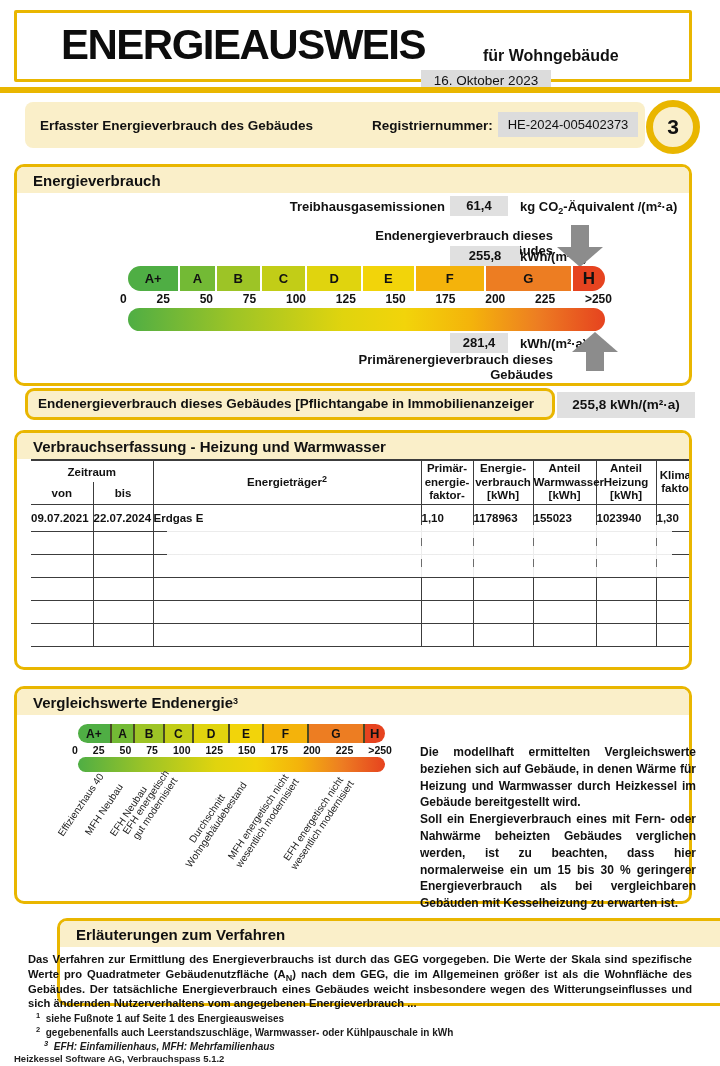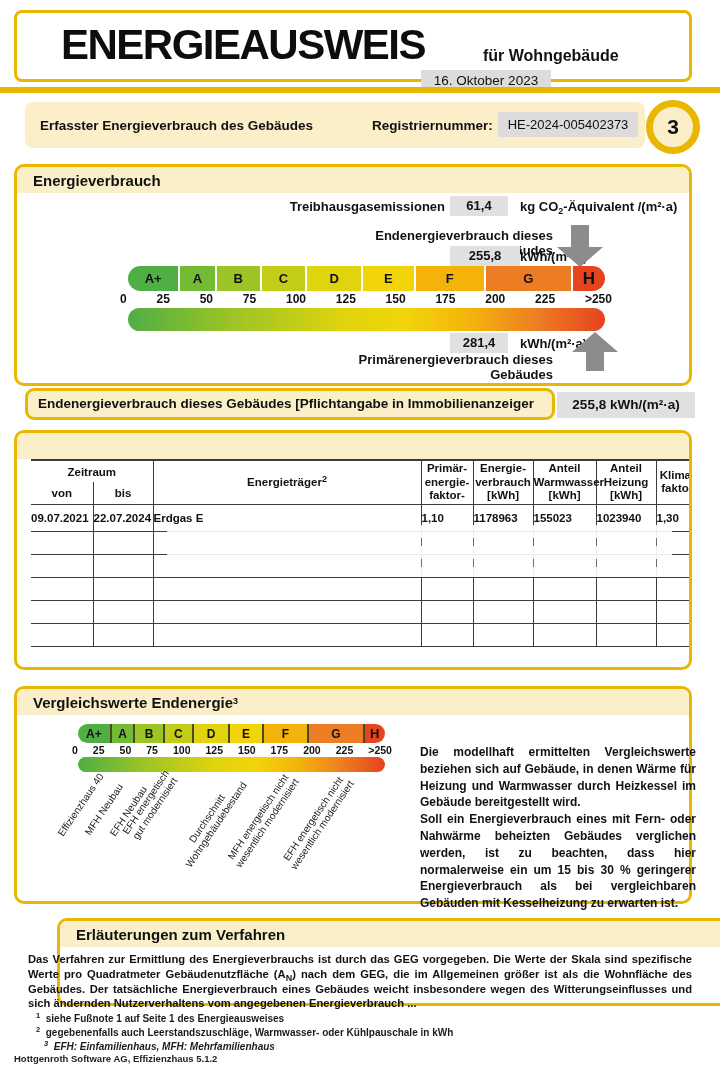--- a/index.html
+++ b/index.html
@@ -1,21 +1,21 @@
 <!DOCTYPE html>
 <html><head>
 <meta charset="utf-8">
 <style>
   * { margin:0; padding:0; box-sizing:border-box; }
   body { background:#fff; font-family:"Liberation Sans", sans-serif; }
   .page { position:relative; width:720px; height:1066px; background:#fff; overflow:hidden; color:#111; }
   .abs { position:absolute; }
 
   
-  .header-box { left:14px; top:10px; width:678px; height:72px; border:3px solid #E9B600; border-radius:8px; background:#fff; }
+  .header-box { left:14px; top:10px; width:678px; height:72px; border:3px solid #E9B600; border-radius:2px; background:#fff; }
   .main-title { left:44px; top:8px; font-size:42px; font-weight:bold; letter-spacing:-1.5px; color:#0d0d0d; }
   .title-for { left:466px; top:34px; font-size:16px; font-weight:bold; }
   .law-line { left:44px; top:61px; font-size:13px; color:#1c1c1c; }
   .law-sup { position:relative; top:-5px; font-size:9px; margin-left:3px; }
   .date-box { left:404px; top:57px; width:130px; height:22px; background:#DCDCDC; font-size:13.5px; text-align:center; line-height:22px; }
   .header-rule { left:0; top:87px; width:720px; height:6px; background:#E9B600; }
 
   
   .banner { left:25px; top:102px; width:620px; height:46px; background:#FAEFC9; border-radius:8px; }
   .banner-label { left:40px; top:118px; font-size:13.5px; font-weight:bold; }
@@ -149,20 +149,21 @@
 
   <div class="abs arr-head-up" style="left:572px; top:332px;"></div>
   <div class="abs arr-stem" style="left:586px; top:352px; width:18px; height:19px;"></div>
 
   <div class="abs mand-pill"></div>
   <div class="abs mand-label">Endenergieverbrauch dieses Gebäudes  [Pflichtangabe in Immobilienanzeiger</div>
   <div class="abs mand-value">255,8 kWh/(m²·a)</div>
 
   <div class="abs sec" style="left:14px; top:430px; width:678px; height:240px;">
     <div class="sec-strip"></div>
+    <div class="sec-title">Verbrauchserfassung - Heizung und Warmwasser</div>
 
     <table class="consum">
       <colgroup>
         <col style="width:62px">
           <col style="width:60px">
           <col style="width:268px">
           <col style="width:52px">
         <col style="width:60px">
           <col style="width:63px">
           <col style="width:60px">
@@ -317,15 +318,15 @@
   <div class="abs fnote" style="left:36px; top:1013px;">
     <span class="supsm">1</span>&nbsp;&nbsp;<span>siehe Fußnote 1 auf Seite 1 des Energieausweises</span>
   </div>
   <div class="abs fnote" style="left:36px; top:1027px;">
     <span class="supsm">2</span>&nbsp;&nbsp;<span>gegebenenfalls auch Leerstandszuschläge, Warmwasser- oder Kühlpauschale in kWh</span>
   </div>
   <div class="abs fnote" style="left:44px; top:1041px;font-style:italic;">
     <span class="supsm">3</span>&nbsp;&nbsp;<span>EFH: Einfamilienhaus, MFH: Mehrfamilienhaus</span>
   </div>
 
-  <div class="abs footer-text">Hottgenroth Software AG, Effizienzhaus 5.1.2</div>
+  <div class="abs footer-text">Heizkessel Software AG, Verbrauchspass 5.1.2</div>
 
 </div>
 
 </body></html>

